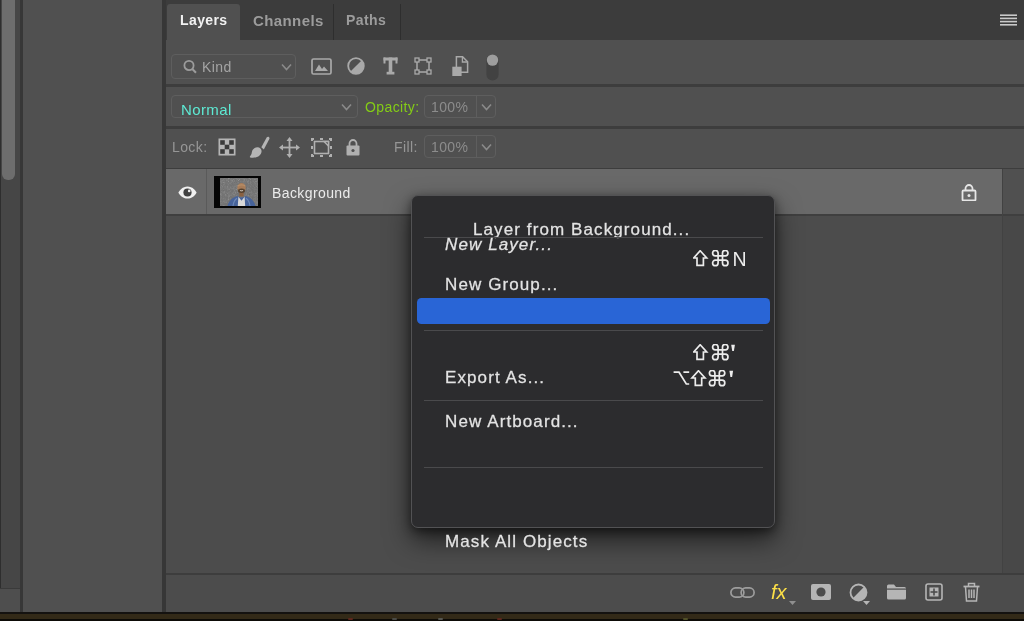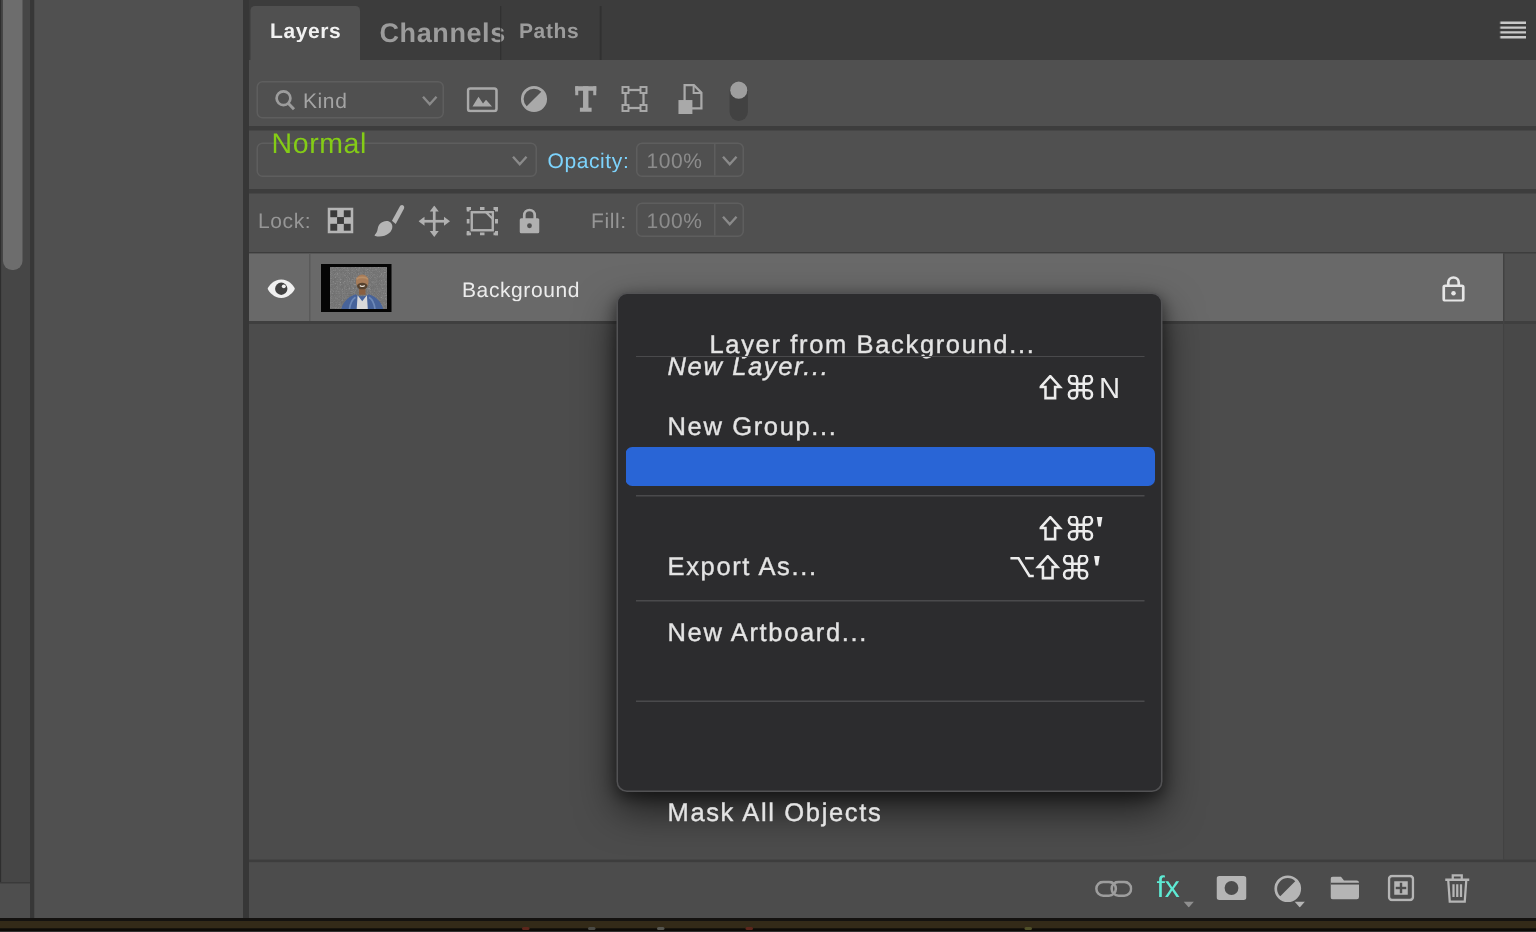--- a/index.html
+++ b/index.html
@@ -20,21 +20,21 @@
   <div class="abs" style="left:0;top:588px;width:20px;height:24px;background:#4e4e4e;border-top:1px solid #3a3a3a;"></div>
   <div class="abs" style="left:20px;top:0;width:3px;height:612px;background:#373737;"></div>
   <div class="abs" style="left:23px;top:0;width:139px;height:612px;background:#505050;"></div>
   <div class="abs" style="left:162px;top:0;width:4px;height:612px;background:#373737;"></div>
 
   <div class="abs" style="left:166px;top:0;width:858px;height:612px;background:#505050;"></div>
 
   <div class="abs" style="left:166px;top:0;width:858px;height:40px;background:#3c3c3c;"></div>
   <div class="abs" style="left:167px;top:4px;width:73px;height:36px;background:#505050;border-radius:3px 3px 0 0;"></div>
   <div class="abs ui" style="left:180px;top:12px;font-size:14px;font-weight:bold;color:#f1f1f1;">Layers</div>
-  <div class="abs ui" style="left:253px;top:12px;font-size:18px;font-weight:bold;color:#9c9c9c;">Channels</div>
+  <div class="abs ui" style="left:253px;top:12px;font-size:15px;font-weight:bold;color:#9c9c9c;">Channels</div>
   <div class="abs ui" style="left:346px;top:12px;font-size:14px;font-weight:bold;color:#9c9c9c;">Paths</div>
   <div class="abs" style="left:333px;top:4px;width:1px;height:36px;background:#2e2e2e;"></div>
   <div class="abs" style="left:400px;top:4px;width:1px;height:36px;background:#2e2e2e;"></div>
 
   <svg class="abs" style="left:1000px;top:14px;" width="17" height="12" viewBox="0 0 17 12">
     <g stroke="#c9c9c9" stroke-width="1.6">
       <line x1="0" y1="1.2" x2="17" y2="1.2"></line>
         <line x1="0" y1="4.4" x2="17" y2="4.4"></line>
       <line x1="0" y1="7.6" x2="17" y2="7.6"></line>
         <line x1="0" y1="10.8" x2="17" y2="10.8"></line>
@@ -83,25 +83,25 @@
     <rect x="3.3" y="10.7" width="9.3" height="9.3" fill="#a9a9a9"></rect>
   </svg>
   <svg class="abs" style="left:486px;top:54px;" width="13" height="27" viewBox="0 0 13 27">
     <rect x="0.4" y="0.4" width="12.2" height="26.2" rx="6.1" fill="#424242"></rect>
     <circle cx="6.5" cy="6.1" r="5.7" fill="#9e9e9e"></circle>
   </svg>
 
   <div class="abs" style="left:166px;top:84px;width:858px;height:3px;background:#3d3d3d;"></div>
 
   <div class="abs" style="left:171px;top:95px;width:187px;height:23px;border:1px solid #5e5e5e;border-radius:4px;box-sizing:border-box;"></div>
-  <div class="abs ui" style="left:181px;top:86px;font-size:19px;color:#84cc16;">Normal</div>
+  <div class="abs ui" style="left:181px;top:101px;font-size:15px;color:#5eead4;">Normal</div>
   <svg class="abs" style="left:341px;top:103px;" width="11" height="8" viewBox="0 0 11 8">
     <polyline points="1,1.5 5.5,6.5 10,1.5" fill="none" stroke="#8a8a8a" stroke-width="1.6"></polyline>
   </svg>
-  <div class="abs ui" style="left:365px;top:99px;font-size:14px;color:#7dd3fc;">Opacity:</div>
+  <div class="abs ui" style="left:365px;top:99px;font-size:14px;color:#84cc16;">Opacity:</div>
   <div class="abs" style="left:424px;top:95px;width:72px;height:23px;border:1px solid #5e5e5e;border-radius:4px;box-sizing:border-box;"></div>
   <div class="abs ui" style="left:431px;top:99px;font-size:14px;color:#8c8c8c;">100%</div>
   <div class="abs" style="left:476px;top:96px;width:1px;height:21px;background:#5e5e5e;"></div>
   <svg class="abs" style="left:481px;top:103px;" width="11" height="8" viewBox="0 0 11 8">
     <polyline points="1,1.5 5.5,6.5 10,1.5" fill="none" stroke="#8a8a8a" stroke-width="1.6"></polyline>
   </svg>
 
   <div class="abs" style="left:166px;top:126px;width:858px;height:3px;background:#3d3d3d;"></div>
 
   <div class="abs ui" style="left:172px;top:139px;font-size:14px;color:#969696;">Lock:</div>
@@ -188,21 +188,21 @@
       <rect x="19.3" y="13.5" width="4.4" height="5" fill="#8a6040"></rect>
       <path d="M7.5 28 C9 22 13.5 19.2 17.3 18.1 C18.6 20 24.4 20 25.7 18.1 C29.5 19.2 34 22 35.5 28 Z" fill="#47639a"></path>
       <path d="M13 28 C13.5 24 15 21.5 17 20.2 M30 28 C29.5 24 28 21.5 26 20.2" fill="none" stroke="#6d89b8" stroke-width="1.1"></path>
       <path d="M18.4 18.8 L21.5 22.8 L24.6 18.8 L25.2 28 H17.8 Z" fill="#d9d9d9"></path>
       <ellipse cx="21.5" cy="9.8" rx="4.2" ry="4.8" fill="#a87c58"></ellipse>
       <ellipse cx="21.5" cy="12.7" rx="3.5" ry="2.2" fill="#55412e"></ellipse>
       <path d="M19.9 12.3 C20.7 13 22.3 13 23.1 12.3" fill="none" stroke="#efe9e0" stroke-width="0.9"></path>
       <path d="M17.8 8.2 C18.6 6.4 24.4 6.4 25.2 8.2" fill="none" stroke="#b98f68" stroke-width="1.2"></path>
     </g>
   </svg>
-  <div class="abs ui" style="left:272px;top:185px;font-size:14px;color:#ececec;margin-left:36px;">Background</div>
+  <div class="abs ui" style="left:272px;top:185px;font-size:14px;color:#ececec;">Background</div>
   <svg class="abs" style="left:961px;top:183px;" width="16" height="18" viewBox="0 0 16 18">
     <path d="M4.5 8 V5.5 a3.5 3.5 0 0 1 7 0 V8" fill="none" stroke="#e6e6e6" stroke-width="1.8"></path>
     <rect x="1.5" y="7.5" width="13" height="10" rx="1" fill="none" stroke="#e6e6e6" stroke-width="1.8"></rect>
     <circle cx="8" cy="12.5" r="1.5" fill="#e6e6e6"></circle>
   </svg>
 
   <div class="abs" style="left:166px;top:214px;width:858px;height:2px;background:#3f3f3f;"></div>
 
   <div class="abs" style="left:166px;top:216px;width:858px;height:357px;background:#4c4c4c;"></div>
   <div class="abs" style="left:1002px;top:169px;width:1px;height:404px;background:#424242;"></div>
@@ -211,21 +211,21 @@
   <div class="abs" style="left:166px;top:573px;width:858px;height:2px;background:#3d3d3d;"></div>
   <div class="abs" style="left:166px;top:575px;width:858px;height:37px;background:#4c4c4c;"></div>
 
   <svg class="abs" style="left:730px;top:587px;" width="25" height="11" viewBox="0 0 25 11">
     <g fill="none" stroke="#9d9d9d" stroke-width="1.7">
       <rect x="0.9" y="0.9" width="13" height="9.2" rx="4.6"></rect>
       <rect x="11.1" y="0.9" width="13" height="9.2" rx="4.6"></rect>
     </g>
   </svg>
 
-  <div class="abs" style="left:771px;top:581px;font-size:20px;color:#5eead4;will-change:transform;">fx</div>
+  <div class="abs" style="left:771px;top:581px;font-size:20px;font-style:italic;color:#fde047;will-change:transform;">fx</div>
   <svg class="abs" style="left:789px;top:601px;" width="7" height="4" viewBox="0 0 7 4">
       <path d="M0 0 H7 L3.5 4 Z" fill="#8f8f8f"></path>
     </svg>
 
   <svg class="abs" style="left:811px;top:584px;" width="20" height="16" viewBox="0 0 20 16">
     <rect x="0" y="0" width="20" height="16" rx="2" fill="#b5b5b5"></rect>
     <circle cx="10" cy="8" r="4.6" fill="#4c4c4c"></circle>
   </svg>
 
   <svg class="abs" style="left:849px;top:583px;" width="19" height="19" viewBox="0 0 19 19">

